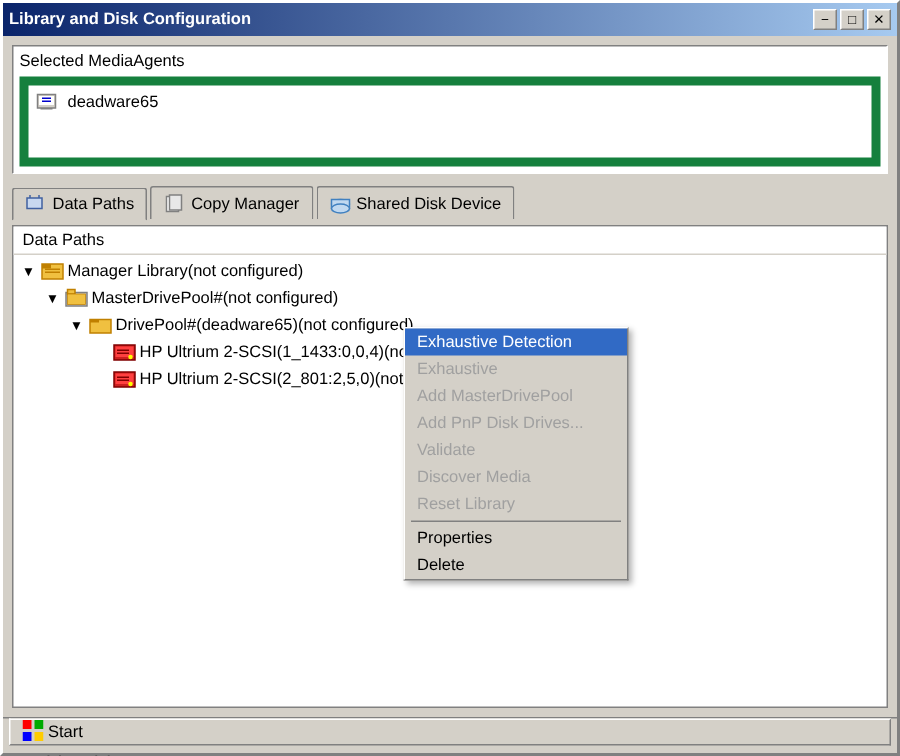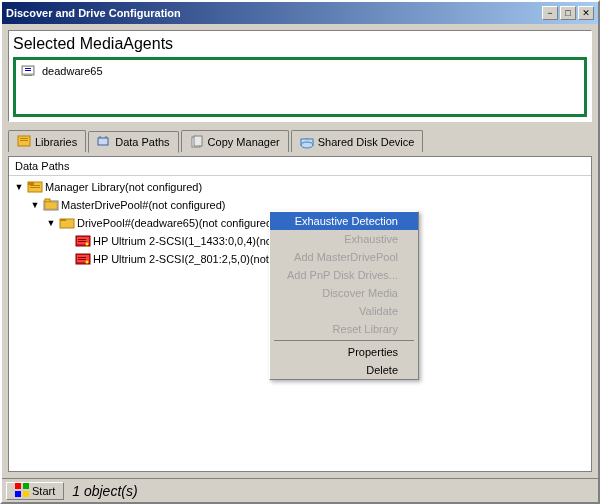--- a/index.html
+++ b/index.html
@@ -76,26 +76,26 @@
       border-top-color: #808080;
       border-left-color: #808080;
       border-right-color: #ffffff;
       border-bottom-color: #ffffff;
       background: white;
       padding: 4px;
       flex-shrink: 0;
     }
 
     .media-agents-label {
-      font-size: 16px;
+      font-size: 11px;
       margin-bottom: 4px;
     }
 
     .media-agents-inner {
-      border: 3px solid #15803d;
+      border: 6px solid #15803d;
       background: white;
       padding: 2px 4px;
       height: 60px;
       overflow-y: auto;
     }
 
     .media-agent-item {
       display: flex;
       align-items: center;
       gap: 4px;
@@ -193,32 +193,31 @@
     }
 
     .indent-1 { margin-left: 0px; }
     .indent-2 { margin-left: 16px; }
     .indent-3 { margin-left: 32px; }
     .indent-4 { margin-left: 48px; }
 
     
     .context-menu {
       position: absolute;
-      top: 54px;
+      top: 67px;
       left: 260px;
       background: #d4d0c8;
       border: 1px solid;
       border-top-color: #ffffff;
       border-left-color: #ffffff;
       border-right-color: #808080;
       border-bottom-color: #808080;
       z-index: 100;
       min-width: 150px;
       box-shadow: 2px 2px 4px rgba(0,0,0,0.3);
-      text-align: right;
     }
 
     .menu-item {
       padding: 3px 20px 3px 8px;
       cursor: pointer;
       font-size: 11px;
     }
 
     .menu-item.highlighted {
       background: #316ac5;
@@ -235,24 +234,24 @@
       background: #808080;
       margin: 2px 4px;
     }
 
     
     .status-bar {
       height: 24px;
       background: #d4d0c8;
       border-top: 1px solid #808080;
       display: flex;
-      align-items: center;
       padding: 0 4px;
       gap: 4px;
       flex-shrink: 0;
+      flex-direction: column;
     }
 
     .start-button {
       border: 1px solid;
       border-top-color: #ffffff;
       border-left-color: #ffffff;
       border-right-color: #808080;
       border-bottom-color: #808080;
       background: #d4d0c8;
       padding: 2px 8px;
@@ -269,21 +268,21 @@
       padding-left: 4px;
       font-style: italic;
     }
   </style>
 </head>
 <body>
 
 <div class="window">
 
   <div class="title-bar">
-    <span class="title-bar-text">Discover and Drive Configuration</span>
+    <span class="title-bar-text">Library and Disk Configuration</span>
     <div class="title-bar-controls">
       <div class="title-btn">−</div>
       <div class="title-btn">□</div>
       <div class="title-btn">✕</div>
     </div>
   </div>
 
   <div class="window-content">
 
     <div class="media-agents-box">
@@ -298,30 +297,20 @@
               <rect x="4" y="4" width="6" height="1" fill="#0000cc"></rect>
               <rect x="4" y="6" width="6" height="1" fill="#0000cc"></rect>
             </svg>
           </span>
           <span>deadware65</span>
         </div>
       </div>
     </div>
 
     <div class="tab-bar">
-      <div class="tab">
-        <span class="tab-icon">
-          <svg width="14" height="14" viewBox="0 0 14 14">
-            <rect x="1" y="1" width="12" height="10" fill="#f0c040" stroke="#c08000" stroke-width="1"></rect>
-            <rect x="3" y="3" width="8" height="1" fill="#c08000"></rect>
-            <rect x="3" y="5" width="8" height="1" fill="#c08000"></rect>
-          </svg>
-        </span>
-        <span>Libraries</span>
-      </div>
       <div class="tab active">
         <span class="tab-icon">
           <svg width="14" height="14" viewBox="0 0 14 14">
             <rect x="1" y="3" width="10" height="7" fill="#c8d8f0" stroke="#4060a0" stroke-width="1"></rect>
             <line x1="3" y1="3" x2="3" y2="1" stroke="#4060a0" stroke-width="1"></line>
             <line x1="9" y1="3" x2="9" y2="1" stroke="#4060a0" stroke-width="1"></line>
           </svg>
         </span>
         <span>Data Paths</span>
       </div>
@@ -415,22 +404,22 @@
           <span>HP Ultrium 2-SCSI(2_801:2,5,0)(not configured, de</span>
         </div>
 
       </div>
 
       <div class="context-menu">
         <div class="menu-item highlighted">Exhaustive Detection</div>
         <div class="menu-item disabled">Exhaustive</div>
         <div class="menu-item disabled">Add MasterDrivePool</div>
         <div class="menu-item disabled">Add PnP Disk Drives...</div>
+        <div class="menu-item disabled">Validate</div>
         <div class="menu-item disabled">Discover Media</div>
-        <div class="menu-item disabled">Validate</div>
         <div class="menu-item disabled">Reset Library</div>
         <div class="menu-separator"></div>
         <div class="menu-item">Properties</div>
         <div class="menu-item">Delete</div>
       </div>
 
     </div>
 
   </div>
 

